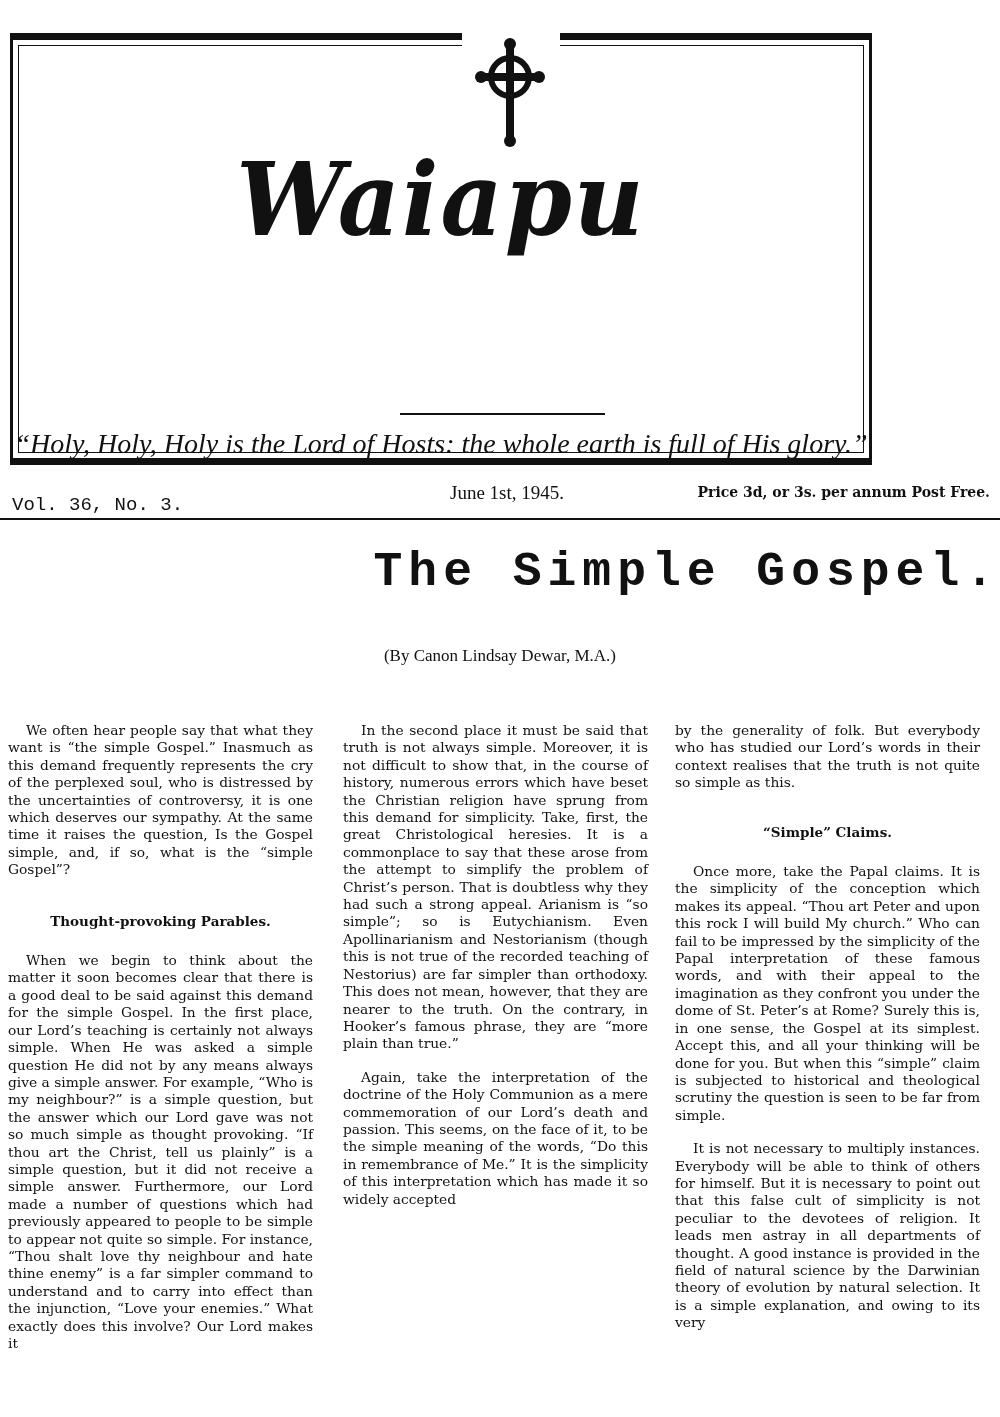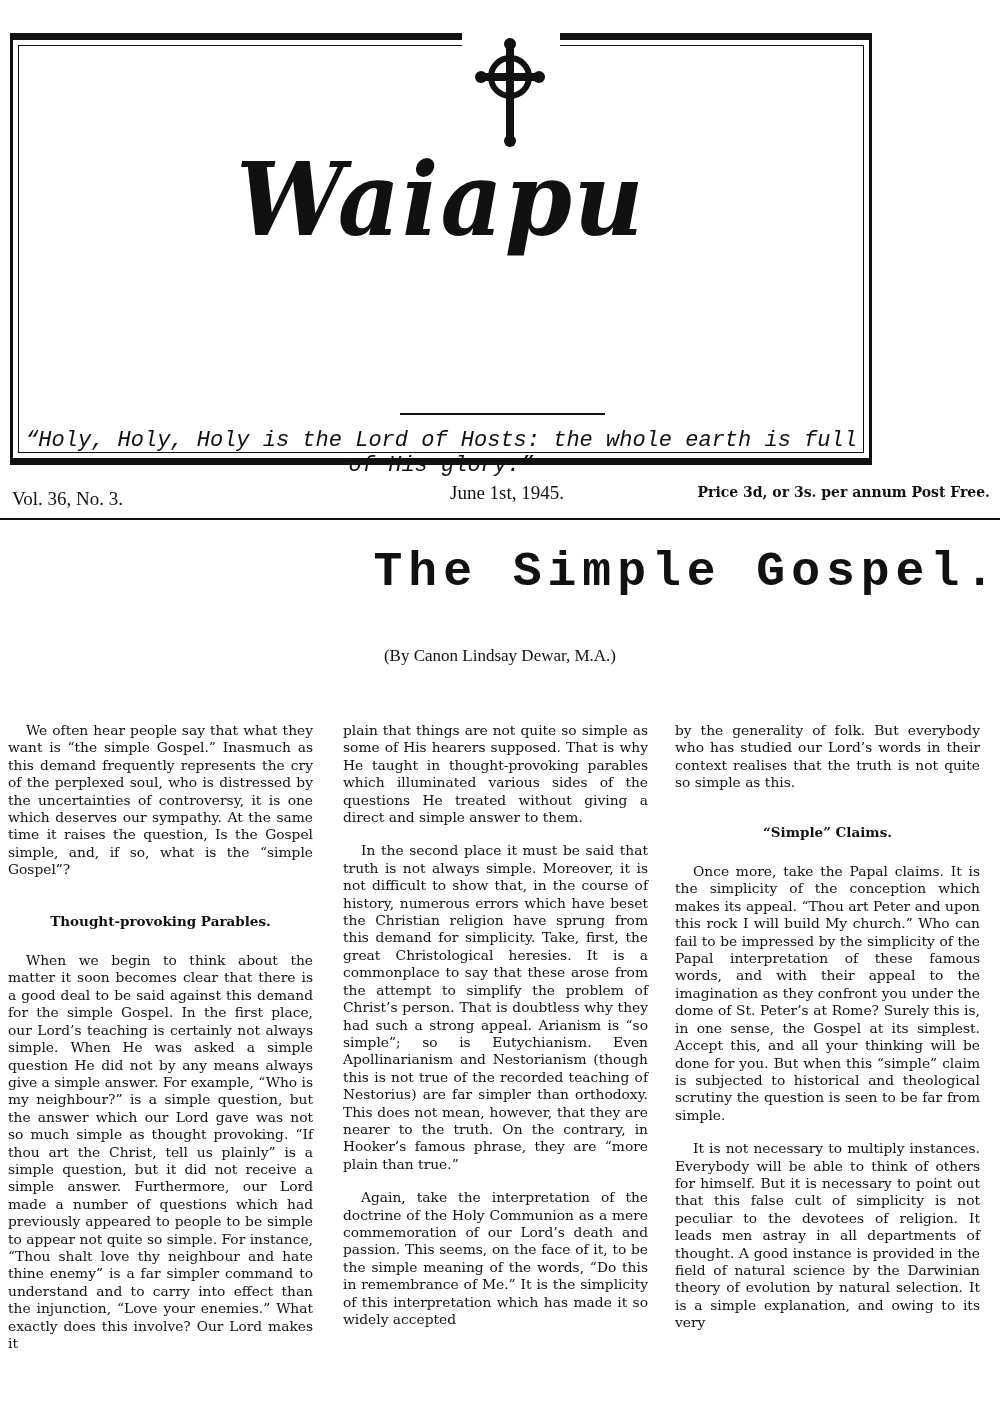--- a/index.html
+++ b/index.html
@@ -5,23 +5,23 @@
   html, body { margin:0; padding:0; background:#fff; }
   body { width:1000px; height:1417px; position:relative; overflow:hidden; color:#111; font-family:"DejaVu Serif", serif; }
   .masthead { position:absolute; left:10px; top:33px; width:862px; height:432px; }
   .frame-outer { position:absolute; left:0; top:0; right:0; bottom:0; border-top:7px solid #111; border-bottom:7px solid #111; border-left:3px solid #111; border-right:3px solid #111; }
   .frame-inner { position:absolute; left:8px; top:12px; right:8px; bottom:12px; border:1.5px solid #111; }
   .cross { position:absolute; left:464px; top:4px; width:72px; height:112px; }
   .title-line { position:absolute; left:0; right:0; text-align:center; font-family:"DejaVu Serif", serif; font-weight:bold; color:#111; letter-spacing:2px; }
   .title1 { top:110px; font-size:96px; font-style:italic; transform:scaleY(1.05); }
   .title2 { top:232px; font-size:104px; letter-spacing:6px; }
   .mast-rule { position:absolute; left:390px; width:205px; top:380px; border-top:2px solid #111; }
-  .motto { position:absolute; left:0; right:0; top:395px; text-align:center; font-style:italic; font-size:22px; font-family:Liberation Mono, monospace; }
+  .motto { position:absolute; left:0; right:0; top:395px; text-align:center; font-style:italic; font-size:28px; font-family:Liberation Serif, serif; }
   .dateline { position:absolute; left:12px; right:10px; top:482px; height:22px; font-family:"Liberation Serif", serif; font-size:19px; }
-  .dateline .vol { position:absolute; left:0; top:6px; }
+  .dateline .vol { position:absolute; left:0; top:12px;font-family:Liberation Mono, monospace; }
   .dateline .date { position:absolute; left:438px; top:0; }
   .dateline .price { position:absolute; right:0; top:2px; font-family:"DejaVu Serif", serif; font-weight:bold; font-size:14px; }
   .date-rule { position:absolute; left:0; right:0; top:518px; border-top:2px solid #111; }
   .article-title { position:absolute; left:0; right:0; top:545px; text-align:right; font-family:Liberation Mono, monospace; font-weight:bold; font-size:48px; letter-spacing:6px; }
   .byline { position:absolute; left:0; right:0; top:646px; text-align:center; font-family:"Liberation Serif", serif; font-size:17px; }
   .col { position:absolute; top:706px; width:305px; font-family:"DejaVu Serif", serif; font-size:13.8px; line-height:17.4px; text-align:justify; hyphens:manual; }
   .col p { margin:16px 0 15px 0; text-indent:18px; }
   .col h3 { margin:34px 0 22px 0; text-align:center; font-size:13.5px; font-weight:bold; }
   .c1 { left:8px; }
   .c2 { left:343px; }
@@ -58,21 +58,20 @@
 <div class="article-title">The Simple Gospel.</div>
 <div class="byline">(By Canon Lindsay Dewar, M.A.)</div>
 
 <div class="col c1">
   <p>We often hear people say that what they want is “the simple Gospel.” Inasmuch as this demand frequently represents the cry of the perplexed soul, who is distressed by the uncertainties of controversy, it is one which deserves our sympathy. At the same time it raises the question, Is the Gospel simple, and, if so, what is the “simple Gospel”?</p>
   <h3>Thought-provoking Parables.</h3>
   <p>When we begin to think about the matter it soon becomes clear that there is a good deal to be said against this demand for the simple Gospel. In the first place, our Lord’s teaching is certainly not always simple. When He was asked a simple question He did not by any means always give a simple answer. For example, “Who is my neighbour?” is a simple question, but the answer which our Lord gave was not so much simple as thought provoking. “If thou art the Christ, tell us plainly” is a simple question, but it did not receive a simple answer. Furthermore, our Lord made a number of questions which had previously appeared to people to be simple to appear not quite so simple. For instance, “Thou shalt love thy neighbour and hate thine enemy” is a far simpler command to understand and to carry into effect than the injunction, “Love your enemies.” What exactly does this involve? Our Lord makes it</p>
 </div>
 
 <div class="col c2">
-  <p style="text-indent:0">plain that things are not quite so simple as some of His hearers supposed. That is why He taught in thought-provoking parables which illuminated various sides of the questions He treated without giving a direct and simple answer to them.</p>
   <p>In the second place it must be said that truth is not always simple. Moreover, it is not difficult to show that, in the course of history, numerous errors which have beset the Christian religion have sprung from this demand for simplicity. Take, first, the great Christological heresies. It is a commonplace to say that these arose from the attempt to simplify the problem of Christ’s person. That is doubtless why they had such a strong appeal. Arianism is “so simple”; so is Eutychianism. Even Apollinarianism and Nestorianism (though this is not true of the recorded teaching of Nestorius) are far simpler than orthodoxy. This does not mean, however, that they are nearer to the truth. On the contrary, in Hooker’s famous phrase, they are “more plain than true.”</p>
   <p>Again, take the interpretation of the doctrine of the Holy Communion as a mere commemoration of our Lord’s death and passion. This seems, on the face of it, to be the simple meaning of the words, “Do this in remembrance of Me.” It is the simplicity of this interpretation which has made it so widely accepted</p>
 </div>
 
 <div class="col c3">
   <p style="text-indent:0">by the generality of folk. But everybody who has studied our Lord’s words in their context realises that the truth is not quite so simple as this.</p>
   <h3 style="margin-top:32px">“Simple” Claims.</h3>
   <p>Once more, take the Papal claims. It is the simplicity of the conception which makes its appeal. “Thou art Peter and upon this rock I will build My church.” Who can fail to be impressed by the simplicity of the Papal interpretation of these famous words, and with their appeal to the imagination as they confront you under the dome of St. Peter’s at Rome? Surely this is, in one sense, the Gospel at its simplest. Accept this, and all your thinking will be done for you. But when this “simple” claim is subjected to historical and theological scrutiny the question is seen to be far from simple.</p>
   <p>It is not necessary to multiply instances. Everybody will be able to think of others for himself. But it is necessary to point out that this false cult of simplicity is not peculiar to the devotees of religion. It leads men astray in all departments of thought. A good instance is provided in the field of natural science by the Darwinian theory of evolution by natural selection. It is a simple explanation, and owing to its very</p>
 </div>

